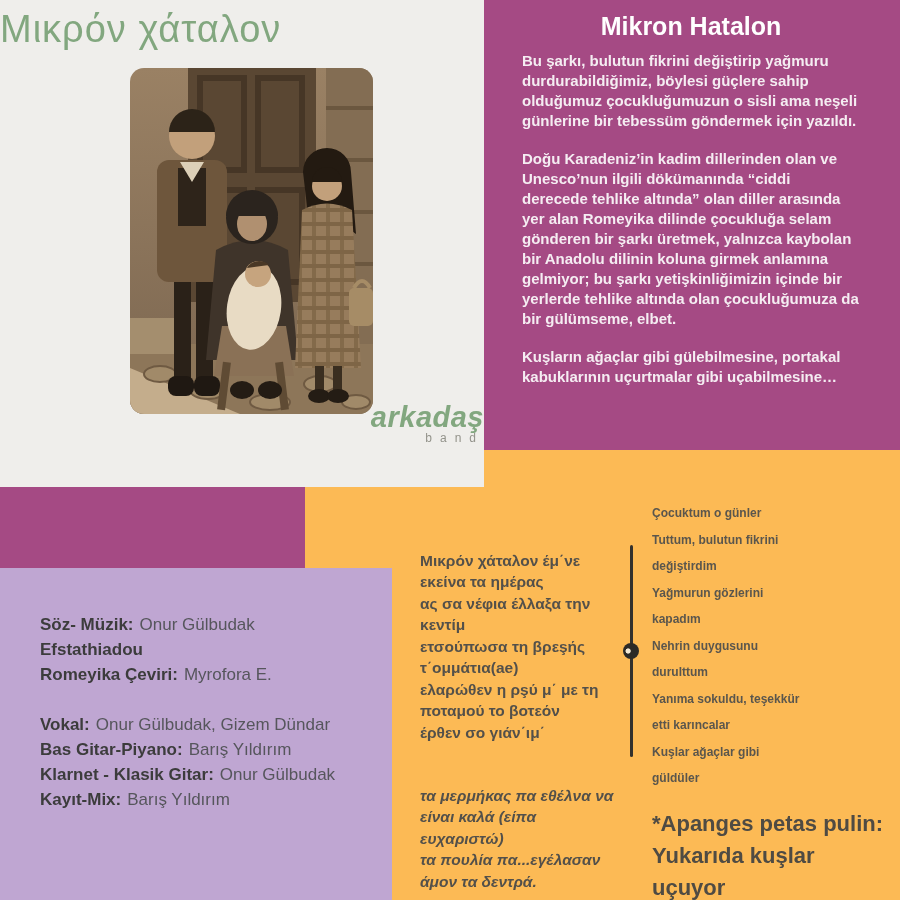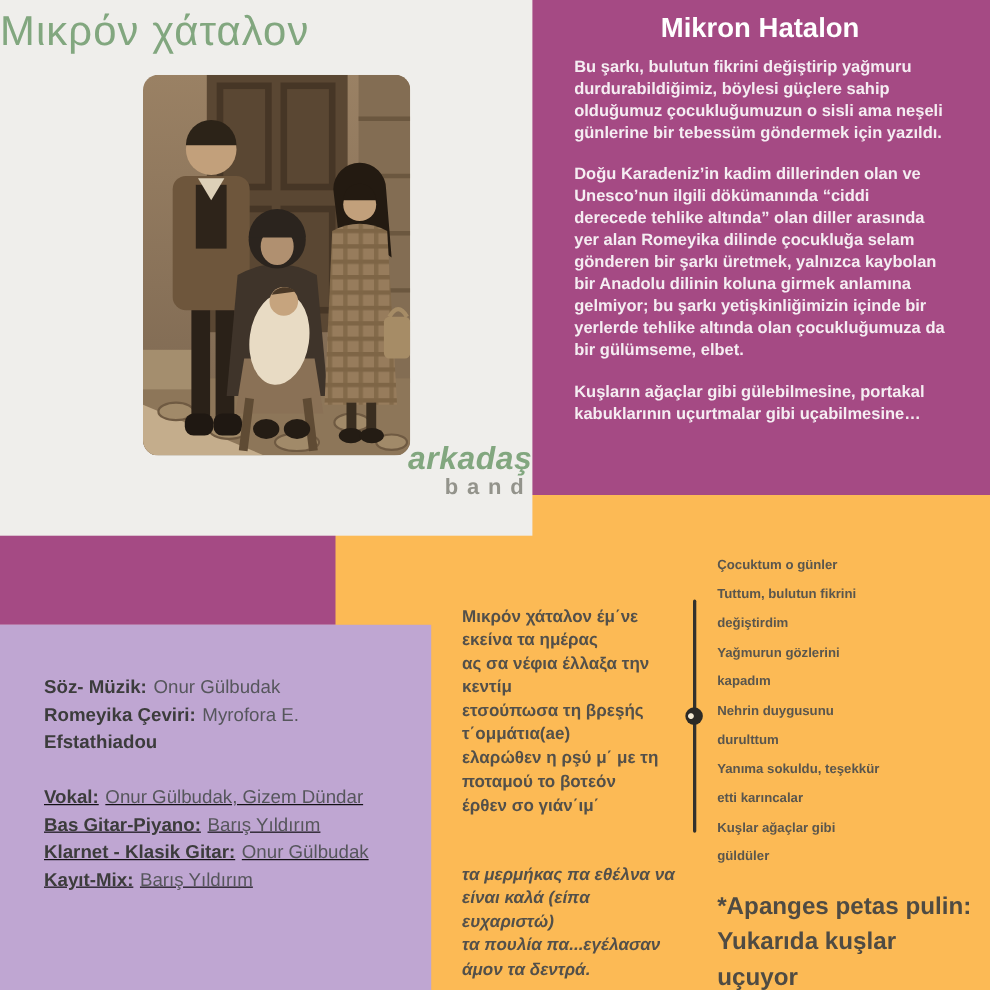--- a/index.html
+++ b/index.html
@@ -9,29 +9,29 @@
   .bg.magenta{left:0;top:0;width:900px;height:568px;background:var(--magenta,#a54a84);}
   .bg.orange{left:305px;top:450px;width:595px;height:450px;background:var(--orange,#fcba55);}
   .bg.lilac{left:0;top:568px;width:392px;height:332px;background:var(--lilac,#bfa6d2);}
 
   .card{position:absolute;left:0;top:0;width:484px;height:487px;background:var(--card_bg,#efeeeb);}
   .card-title{position:absolute;top:8px;left:0;width:100%;text-align:left;
     font-size:38px;letter-spacing:1px;color:var(--title_green,#82a77f);font-weight:400;}
   .photo{position:absolute;left:130px;top:68px;width:243px;height:346px;border-radius:14px;overflow:hidden;}
   .logo{position:absolute;left:0;top:402px;width:100%;text-align:right;line-height:1.1;}
   .logo-primary{font-size:29px;font-weight:700;color:var(--title_green,#82a77f);font-style:italic;letter-spacing:.5px;}
-  .logo-secondary{font-size:20px;color:#93938b;letter-spacing:8px;text-indent:8px;font-weight:700;margin-top:-2px;margin-left:16px;}
+  .logo-secondary{font-size:12px;color:#93938b;letter-spacing:8px;text-indent:8px;font-weight:400;margin-top:-2px;margin-left:16px;}
 
   .info{position:absolute;left:484px;top:0;width:420px;height:452px;box-sizing:border-box;
     padding:12px 44px 0 38px;color:var(--white_text,#f5edf2);}
   .info-title{font-size:25px;font-weight:700;text-align:center;margin-bottom:10px;color:#ffffff;}
   .info p{margin:0 0 18px 0;font-size:15px;line-height:20px;font-weight:700;}
 
   .credits{position:absolute;left:40px;top:612px;width:352px;font-size:17px;line-height:25px;}
-  .credit-group.g2{margin-top:25px;text-decoration:underline;}
+  .credit-group.g2{margin-top:25px;}
   .credit-label{font-weight:700;color:var(--credit_label,#3c3c3c);margin-right:6px;margin-top:40px;}
   .credit-value{font-weight:400;color:var(--credit_value,#56565c);}
 
   .greek{position:absolute;left:420px;top:528px;width:212px;font-size:15.5px;line-height:21.5px;
     font-weight:700;color:var(--ink,#53504a);white-space:pre-line;}
   .greek .s2{margin-top:20px;font-style:italic;}
   .divider{position:absolute;left:630px;top:545px;width:3px;height:212px;background:#33312c;border-radius:2px;}
   .knob{position:absolute;left:623px;top:643px;width:16px;height:16px;border-radius:50%;
     background:radial-gradient(circle at 32% 50%, #f3e9d4 0 2.2px, #2c2a26 3px);}
   .turkish{position:absolute;left:652px;top:500px;width:242px;font-size:12px;line-height:26.5px;
@@ -135,25 +135,25 @@
   </div>
 
   <div class="credits">
     <div class="credit-group g1">
 
         <div class="credit-line">
           <span class="credit-label">Söz- Müzik:</span><span class="credit-value">Onur Gülbudak</span>
         </div>
 
         <div class="credit-line">
+          <span class="credit-label">Efstathiadou</span><span class="credit-value"></span>
+        </div>
+
+        <div class="credit-line">
           <span class="credit-label">Romeyika Çeviri:</span><span class="credit-value">Myrofora E.</span>
-        </div>
-
-        <div class="credit-line">
-          <span class="credit-label">Efstathiadou</span><span class="credit-value"></span>
         </div>
       </div>
     <div class="credit-group g2">
 
         <div class="credit-line">
           <span class="credit-label">Vokal:</span><span class="credit-value">Onur Gülbudak, Gizem Dündar</span>
         </div>
 
         <div class="credit-line">
           <span class="credit-label">Bas Gitar-Piyano:</span><span class="credit-value">Barış Yıldırım</span>

